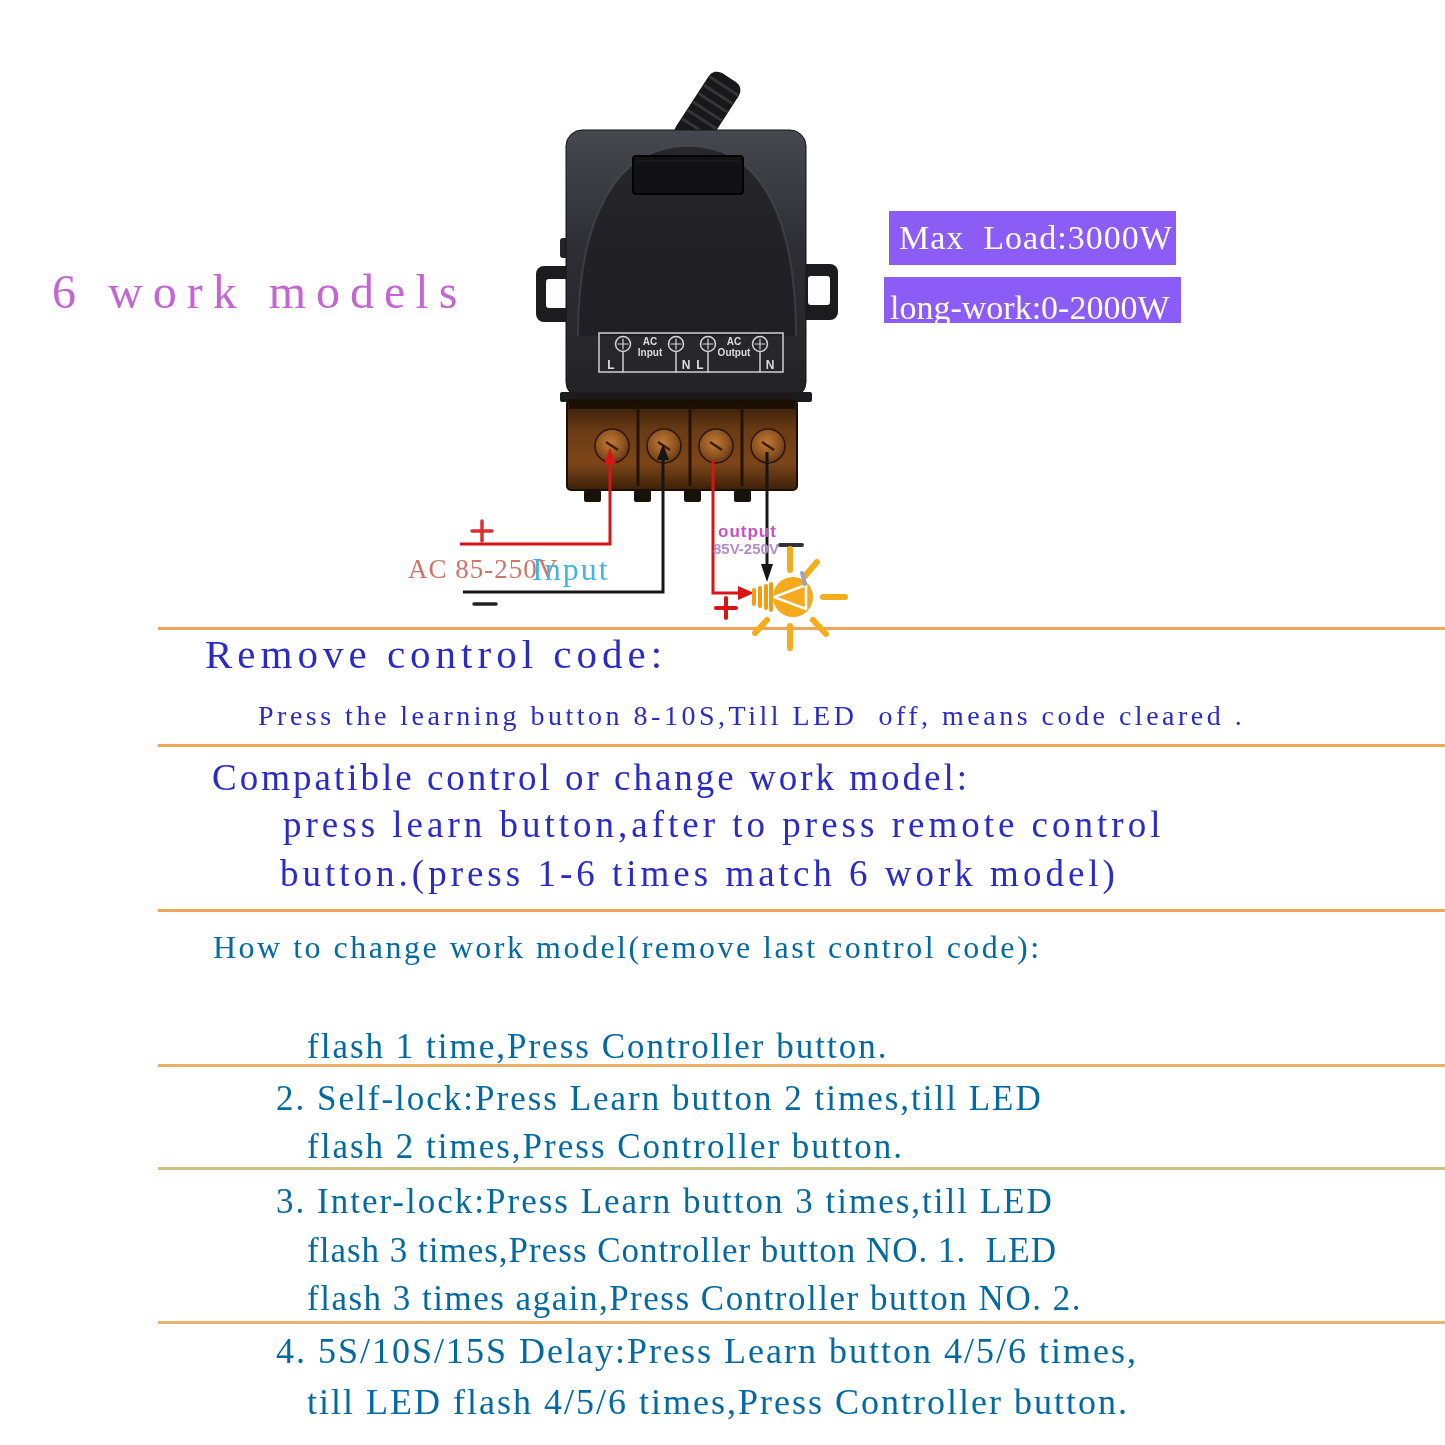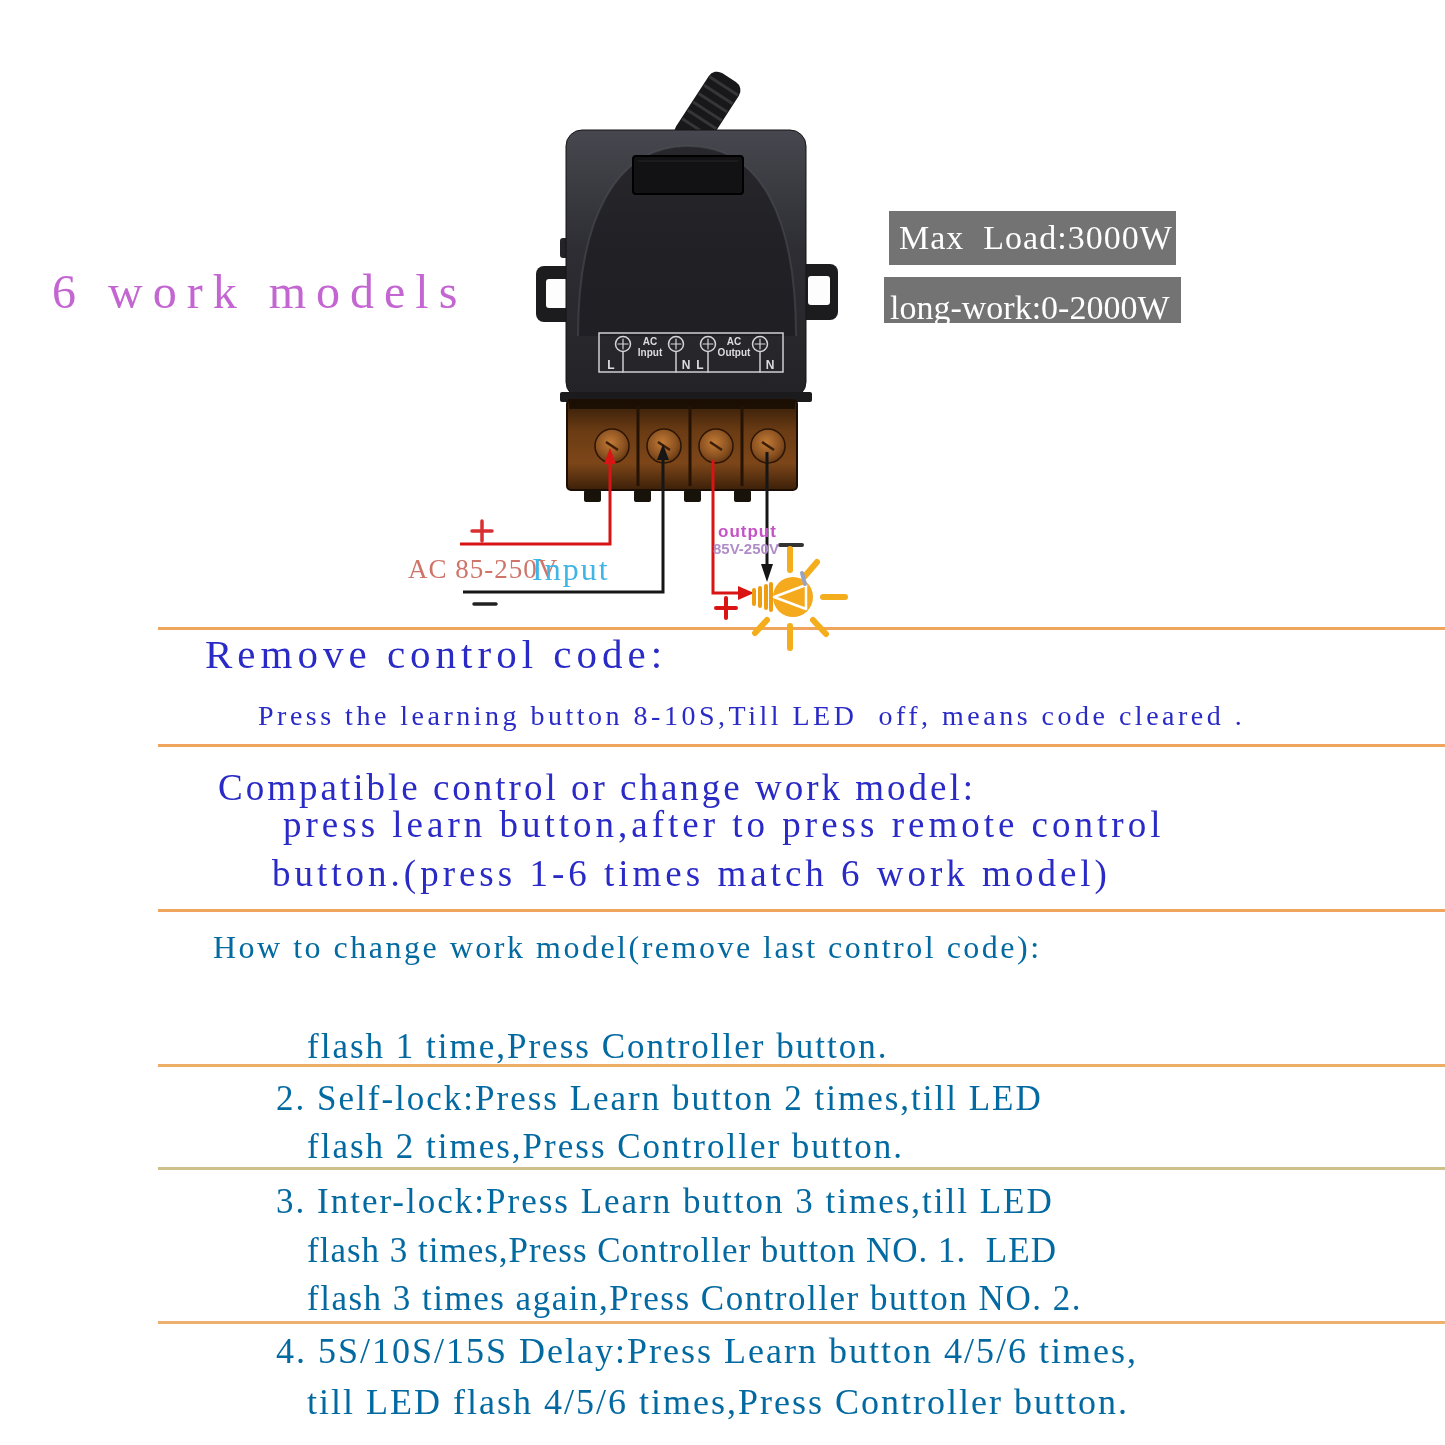--- a/index.html
+++ b/index.html
@@ -2,21 +2,21 @@
 <html><head>
 <meta charset="utf-8">
 <style>
   html,body{margin:0;padding:0;background:#fff;}
   #page{position:relative;width:1445px;height:1445px;background:#ffffff;overflow:hidden;
         font-family:"Liberation Serif",serif;}
   .abs{position:absolute;white-space:pre;line-height:1.18;}
   .blue{color:#2a2ac6;}
   .magenta{color:#0369a1;}
   .divider{position:absolute;height:3px;left:158px;width:1287px;}
-  .badge{position:absolute;background:#737373;color:#ffffff;font-family:"Liberation Serif",serif;
+  .badge{position:absolute;background:#8b5cf6;color:#ffffff;font-family:"Liberation Serif",serif;
          white-space:pre;}
   #title{position:absolute;left:52px;top:256px;font-size:48px;letter-spacing:10px;color:#c466d2;margin-top:8px;}
   #badge1{left:889px;top:211px;width:277px;height:54px;font-size:34px;line-height:54px;padding-left:10px;letter-spacing:1px;}
   #badge2{left:884px;top:277px;width:291px;height:46px;font-size:34px;line-height:62px;padding-left:6px;}
   #scene{position:absolute;left:0;top:0;pointer-events:none;}
   svg text{font-family:"Liberation Sans",sans-serif;}
   svg text.ser{font-family:"Liberation Serif",serif;}
 </style>
 </head>
 <body>
@@ -186,23 +186,23 @@
       </g>
       <circle cx="793" cy="597" r="20" fill="#f5a91c"></circle>
       <path d="M 774,597 L 806,585 L 806,609 Z" fill="none" stroke="#ffffff" stroke-width="2.5" stroke-linejoin="round"></path>
       <line x1="802" y1="573" x2="805" y2="584" stroke="#98a2c2" stroke-width="4" stroke-linecap="round"></line>
     </g>
   </svg>
 
   <div class="abs blue" style="left:205px;top:630px;font-size:41px;letter-spacing:5px;">Remove control code:</div>
   <div class="abs blue" style="left:258px;top:699px;font-size:28px;letter-spacing:3.5px;">Press the learning button 8-10S,Till LED  off, means code cleared .</div>
 
-  <div class="abs blue" style="left:218px;top:756px;font-size:37px;letter-spacing:3px;margin-top:10px;">Compatible control or change work model:</div>
+  <div class="abs blue" style="left:212px;top:756px;font-size:37px;letter-spacing:3px;">Compatible control or change work model:</div>
   <div class="abs blue" style="left:283px;top:803px;font-size:37px;letter-spacing:4px;">press learn button,after to press remote control</div>
-  <div class="abs blue" style="left:272px;top:852px;font-size:37px;letter-spacing:4px;">button.(press 1-6 times match 6 work model)</div>
+  <div class="abs blue" style="left:280px;top:852px;font-size:37px;letter-spacing:4px;">button.(press 1-6 times match 6 work model)</div>
 
   <div class="abs magenta" style="left:213px;top:929px;font-size:32px;letter-spacing:2.5px;">How to change work model(remove last control code):</div>
   <div class="abs magenta" style="left:307px;top:1026px;font-size:35px;letter-spacing:2px;">flash 1 time,Press Controller button.</div>
   <div class="abs magenta" style="left:276px;top:1078px;font-size:35px;letter-spacing:2px;">2. Self-lock:Press Learn button 2 times,till LED</div>
   <div class="abs magenta" style="left:307px;top:1126px;font-size:35px;letter-spacing:2px;">flash 2 times,Press Controller button.</div>
   <div class="abs magenta" style="left:276px;top:1181px;font-size:35px;letter-spacing:2px;">3. Inter-lock:Press Learn button 3 times,till LED</div>
   <div class="abs magenta" style="left:307px;top:1230px;font-size:35px;letter-spacing:1px;">flash 3 times,Press Controller button NO. 1.  LED</div>
   <div class="abs magenta" style="left:307px;top:1278px;font-size:35px;letter-spacing:1.5px;">flash 3 times again,Press Controller button NO. 2.</div>
   <div class="abs magenta" style="left:276px;top:1330px;font-size:36px;letter-spacing:2px;">4. 5S/10S/15S Delay:Press Learn button 4/5/6 times,</div>
   <div class="abs magenta" style="left:307px;top:1381px;font-size:36px;letter-spacing:2px;">till LED flash 4/5/6 times,Press Controller button.</div>

